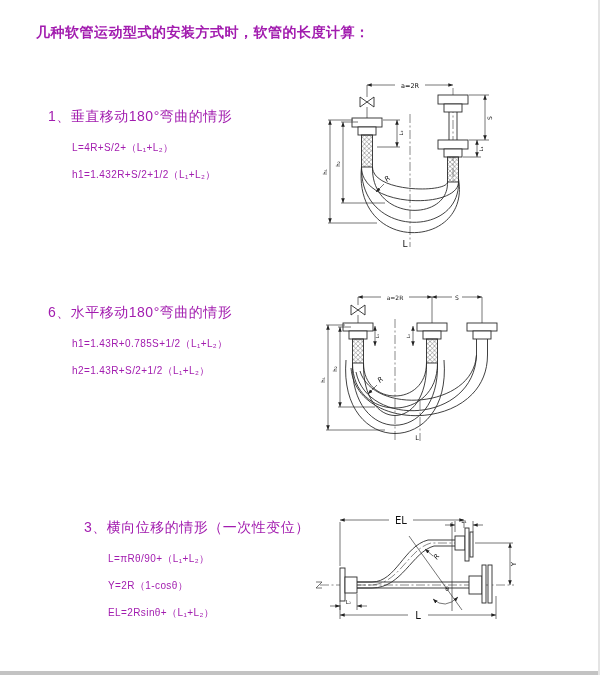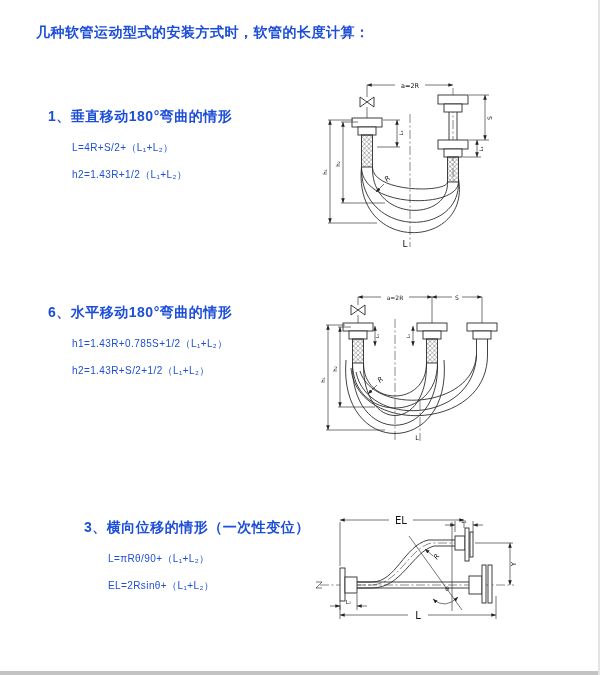--- a/index.html
+++ b/index.html
@@ -1,20 +1,20 @@
 <!DOCTYPE html>
 <html><head>
 <meta charset="utf-8">
 <style>
   html,body{margin:0;padding:0;background:#ffffff;}
   #page{position:relative;width:600px;height:675px;background:#ffffff;overflow:hidden;
-        font-family:"Liberation Sans","DejaVu Sans",sans-serif;color:#1d4ed8;}
+        font-family:"Liberation Sans","DejaVu Sans",sans-serif;color:#a21caf;}
   .title{position:absolute;left:36px;top:24px;font-size:14px;font-weight:600;letter-spacing:0.5px;}
   .sec{position:absolute;left:48px;}
-  .sec .hd{font-size:14px;font-weight:700;letter-spacing:0.5px;height:27px;}
+  .sec .hd{font-size:14px;font-weight:400;letter-spacing:0.5px;height:27px;}
   .sec .fm{font-size:10px;font-weight:400;letter-spacing:0.4px;padding-left:24px;height:27px;line-height:26px;}
   .dg{position:absolute;}
   svg{display:block;}
   .dl{stroke:#2b2b2b;stroke-width:0.9;fill:none;}
   .fit{stroke:#2b2b2b;stroke-width:0.9;fill:#ffffff;}
   .hh{stroke:#2b2b2b;stroke-width:0.9;}
   .dim{stroke:#2b2b2b;stroke-width:0.65;fill:none;}
   .cl{stroke:#2b2b2b;stroke-width:0.55;fill:none;stroke-dasharray:9 2.5 2 2.5;}
   .lbl{font-family:"DejaVu Sans",sans-serif;fill:#111;}
   .edge-b{position:absolute;left:0;bottom:0;width:600px;height:4px;background:#c3c3c3;}
@@ -23,32 +23,33 @@
 </head>
 <body>
 
 <div id="page">
 
   <div class="title">几种软管运动型式的安装方式时，软管的长度计算：</div>
 
   <div class="sec" style="top:108px;">
     <div class="hd">1、垂直移动180°弯曲的情形</div>
     <div class="fm">L=4R+S/2+（L₁+L₂）</div>
-    <div class="fm">h2=1.43R+1/2（L₁+L₂）</div>
+    <div class="fm">h1=1.432R+S/2+1/2（L₁+L₂）</div>
   </div>
 
   <div class="sec" style="top:304px;">
     <div class="hd">6、水平移动180°弯曲的情形</div>
     <div class="fm">h1=1.43R+0.785S+1/2（L₁+L₂）</div>
     <div class="fm">h2=1.43R+S/2+1/2（L₁+L₂）</div>
   </div>
 
   <div class="sec" style="top:519px;margin-left:36px;">
     <div class="hd">3、横向位移的情形（一次性变位）</div>
     <div class="fm">L=πRθ/90+（L₁+L₂）</div>
+    <div class="fm">Y=2R（1-cosθ）</div>
     <div class="fm">EL=2Rsinθ+（L₁+L₂）</div>
   </div>
 
   <div class="dg" style="left:315px;top:72px;">
     <svg width="235" height="190" viewBox="0 0 235 190">
       <defs>
         <marker id="m1" viewBox="0 0 10 10" refX="9" refY="5" markerWidth="8" markerHeight="8" orient="auto-start-reverse">
           <path d="M0,1.5 L9,5 L0,8.5 z" fill="#222"></path>
         </marker>
         <pattern id="p1" width="4.5" height="4.5" patternUnits="userSpaceOnUse">

